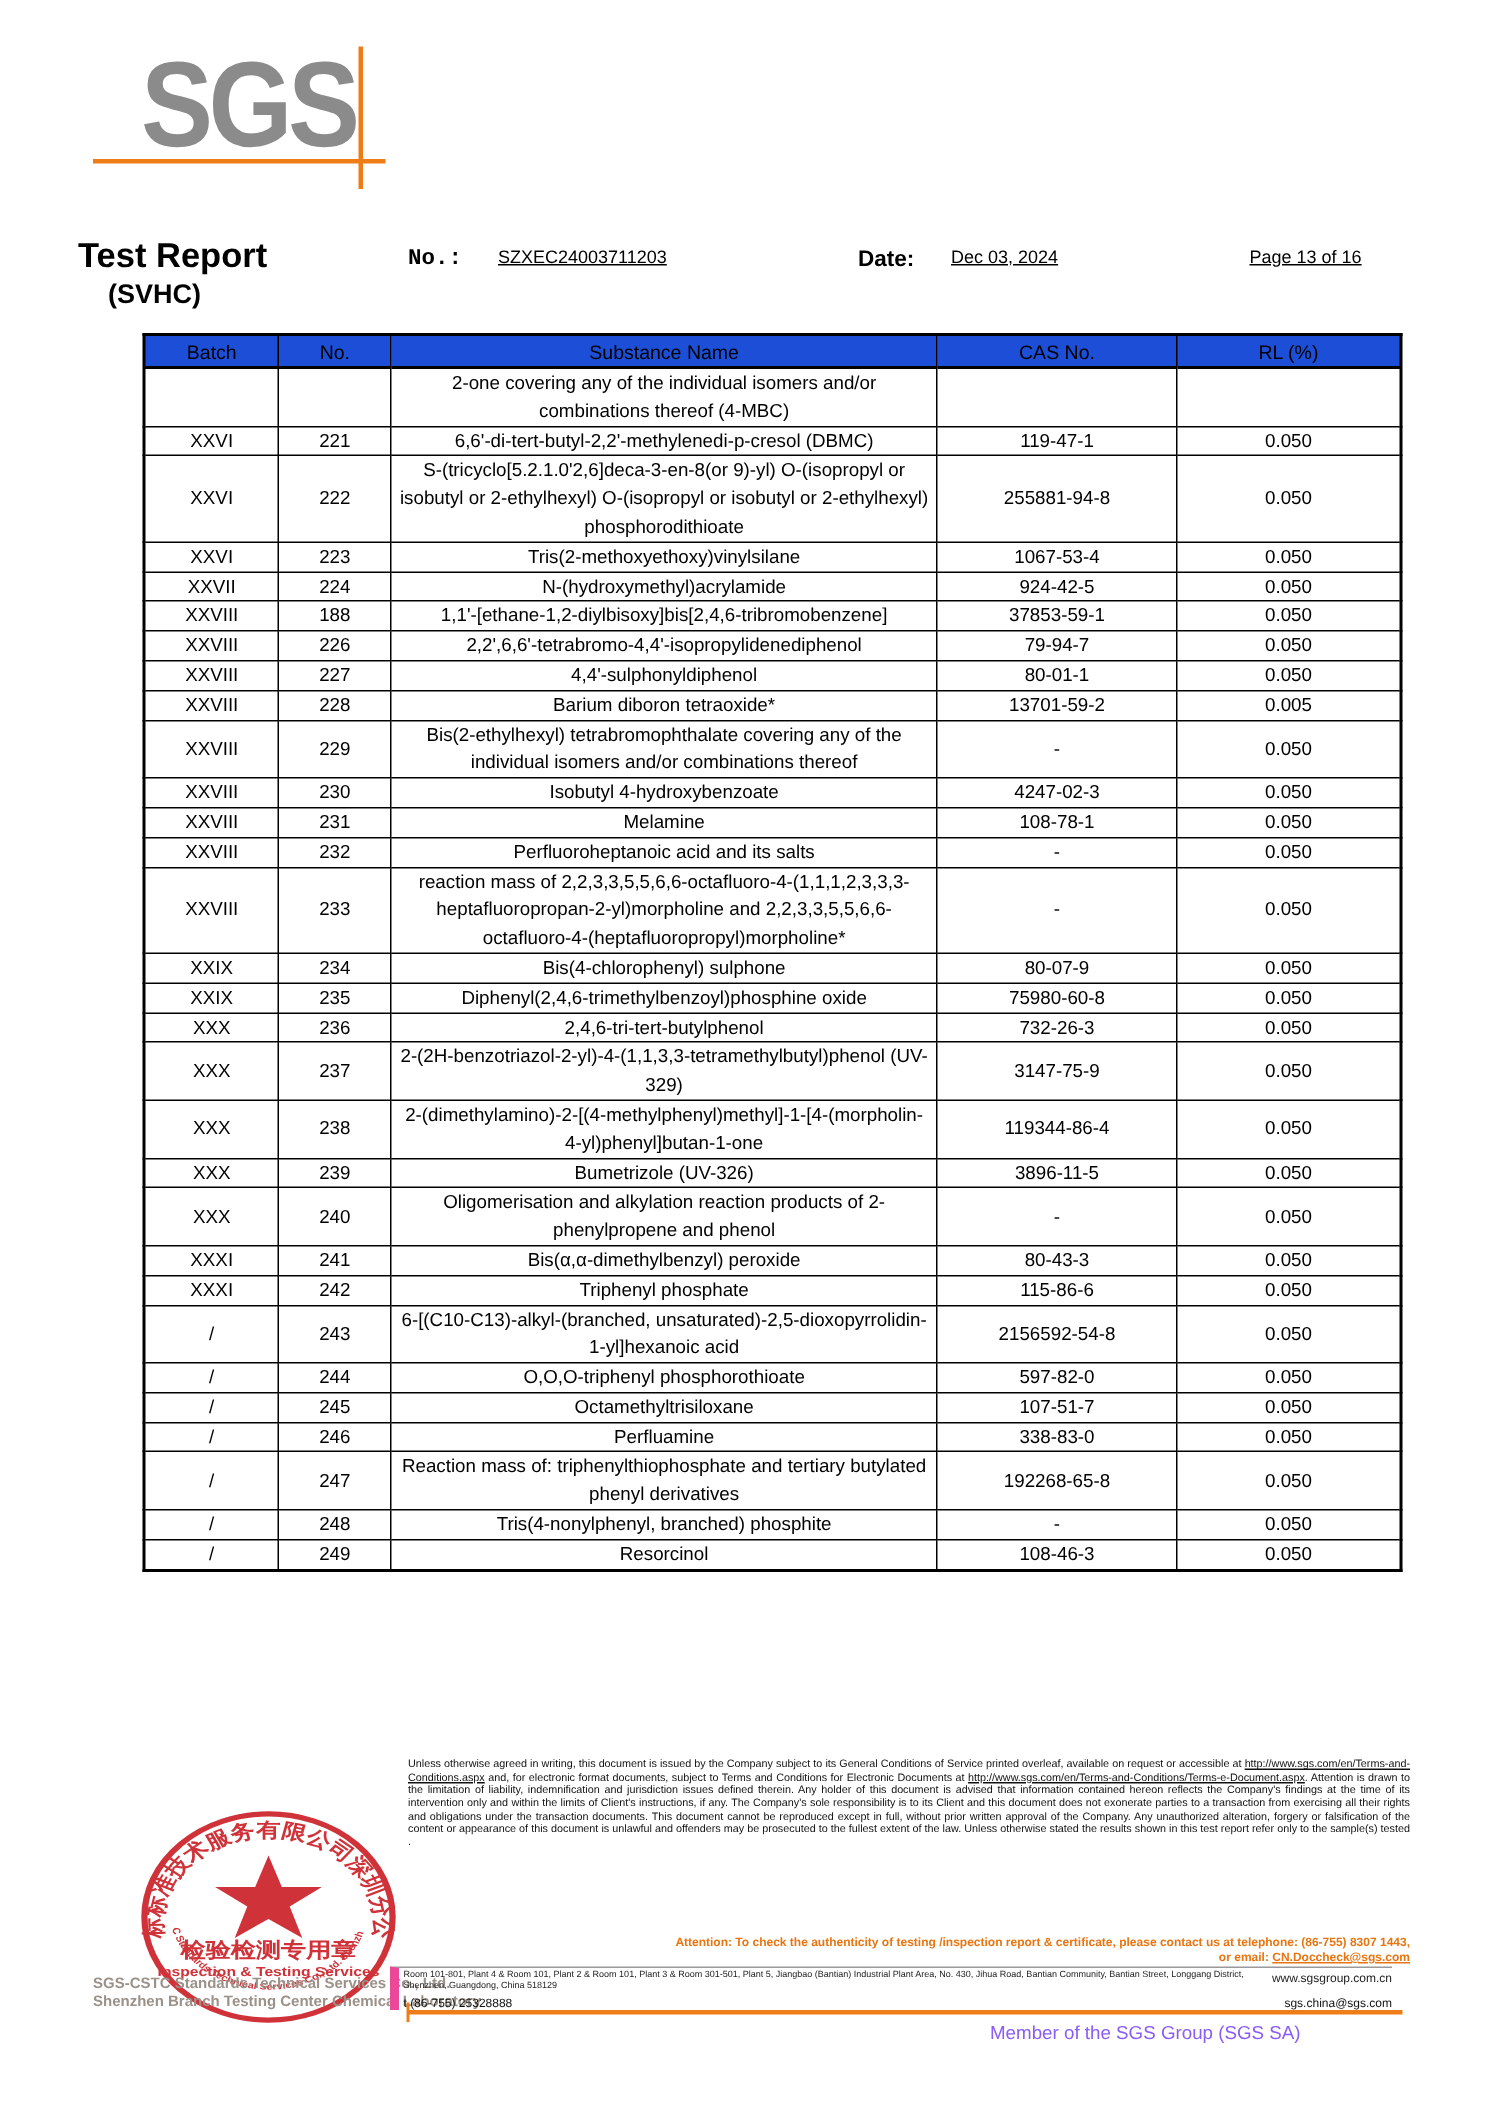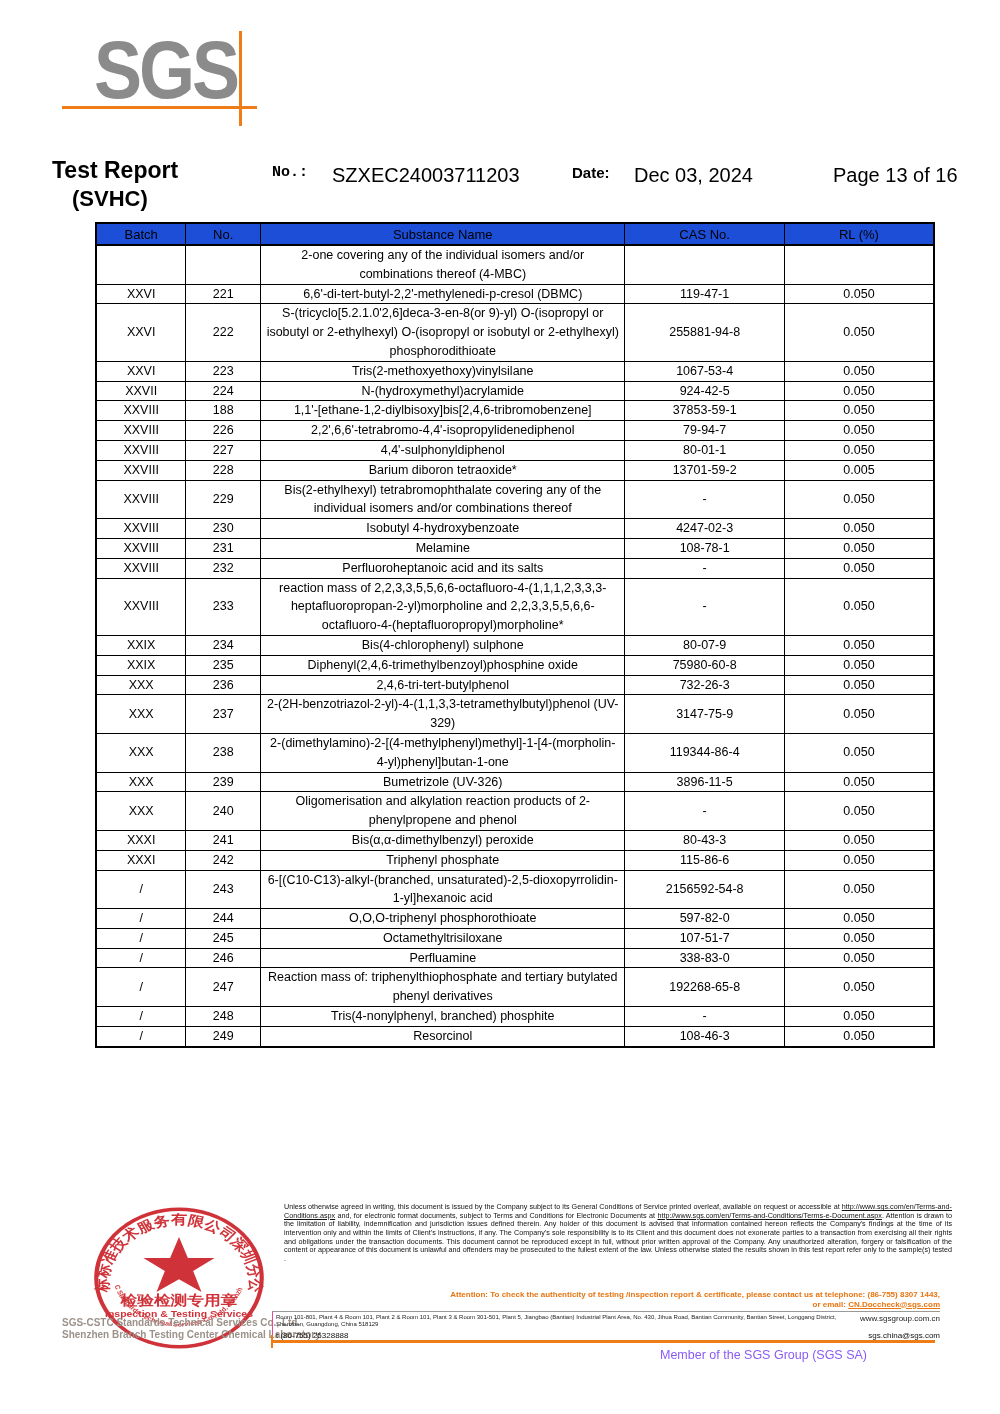--- a/index.html
+++ b/index.html
@@ -13,23 +13,23 @@
   .logo-text {
     position:absolute; left:94px; top:30px;
     font-size:72px; font-weight:bold; color:#8b8b8b;
     letter-spacing:-3px; transform:scaleY(1.12); transform-origin:top left;
     line-height:1;
   }
   .logo-hline { position:absolute; left:62px; top:106px; width:195px; height:3px; background:#ef7d17; }
   .logo-vline { position:absolute; left:239px; top:31px; width:3px; height:95px; background:#ef7d17; }
   
   .title1 { position:absolute; left:52px; top:157px; font-size:23px; font-weight:bold; }
-  .title2 { position:absolute; left:72px; top:186px; font-size:22px; font-weight:bold; }
+  .title2 { position:absolute; left:72px; top:186px; font-size:18px; font-weight:bold; }
   .meta-label { position:absolute; top:164px; font-size:15px; font-weight:bold; }
-  .meta-value { position:absolute; top:164px; font-size:20px; }
+  .meta-value { position:absolute; top:164px; font-size:12px;text-decoration:underline; }
   .m-no-label { left:272px;font-family:Liberation Mono, monospace; }   .m-no-value { left:332px; }
   .m-date-label { left:572px; } .m-date-value { left:634px; }
   .m-page { left:833px; }
   
   table.report {
     position:absolute; left:95px; top:222px; width:840px;
     border-collapse:collapse; border:2px solid #000;
     font-size:12.5px;
   }
   table.report th {
@@ -37,32 +37,32 @@
     font-weight:normal; height:22px; font-size:13px;
   }
   table.report td {
     border:1px solid #000; text-align:center; vertical-align:middle;
     padding:0 4px; line-height:18.8px;
   }
   .col-batch { width:90px; } .col-no { width:75px; } .col-name { width:365px; }
   .col-cas { width:160px; } .col-rl { width:150px; }
   
   .disclaimer {
-    position:absolute; left:272px; top:1203px; width:668px;
-    font-size:7.2px; line-height:8.65px; text-align:justify; color:#111;margin-left:12px;
+    position:absolute; left:272px; top:1172px; width:668px;
+    font-size:7.2px; line-height:8.65px; text-align:justify; color:#111;
   }
   .disclaimer .u { text-decoration:underline; }
   .attention {
     position:absolute; left:272px; top:1290px; width:668px;
     font-size:8px; line-height:9.6px; font-weight:bold; color:#e87511;text-align:right;
   }
   .attention .u { text-decoration:underline; }
   .addr-block {
-    position:absolute; left:272px; top:1311px; width:668px;
-    border-top:1px solid #999; border-left:1px solid #ec4899; padding:2px 0 0 3px;
+    position:absolute; left:260px; top:1311px; width:668px;
+    border-top:1px solid #999; border-left:6px solid #ec4899; padding:2px 0 0 3px;
   }
   .addr-row1 { display:flex; justify-content:space-between; align-items:flex-start; }
   .addr-en { font-size:6px; color:#222; width:580px; line-height:7px; }
   .addr-web { font-size:8px; color:#222; }
   .addr-row2 { display:flex; justify-content:space-between; align-items:center; margin-top:3px; }
   .addr-cn { font-size:8.5px; color:#111; }
   .addr-tel { font-size:8px; color:#111; }
   .addr-mail { font-size:8px; color:#111; }
   .bottom-rule { position:absolute; left:272px; top:1340px; width:663px; height:2.5px; background:#ef7d17; }
   .bottom-tick { position:absolute; left:271px; top:1335px; width:2px; height:13px; background:#ef7d17; }

